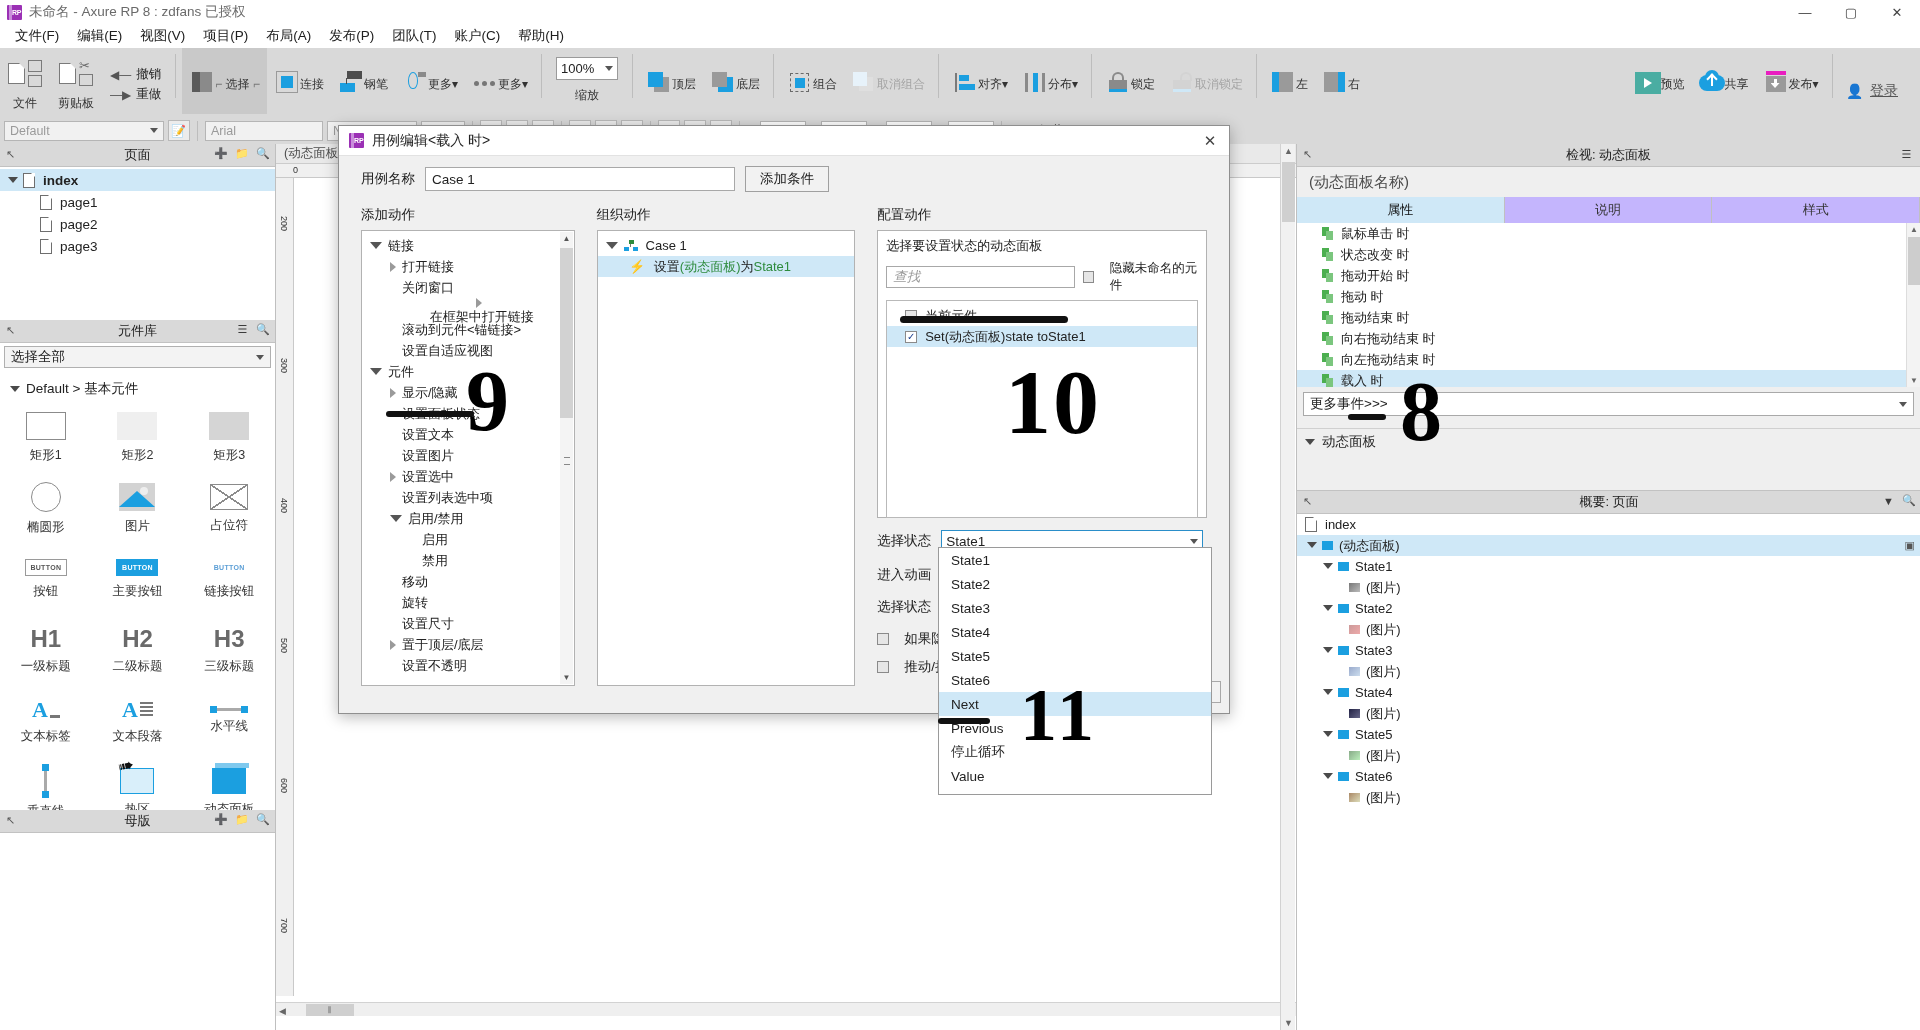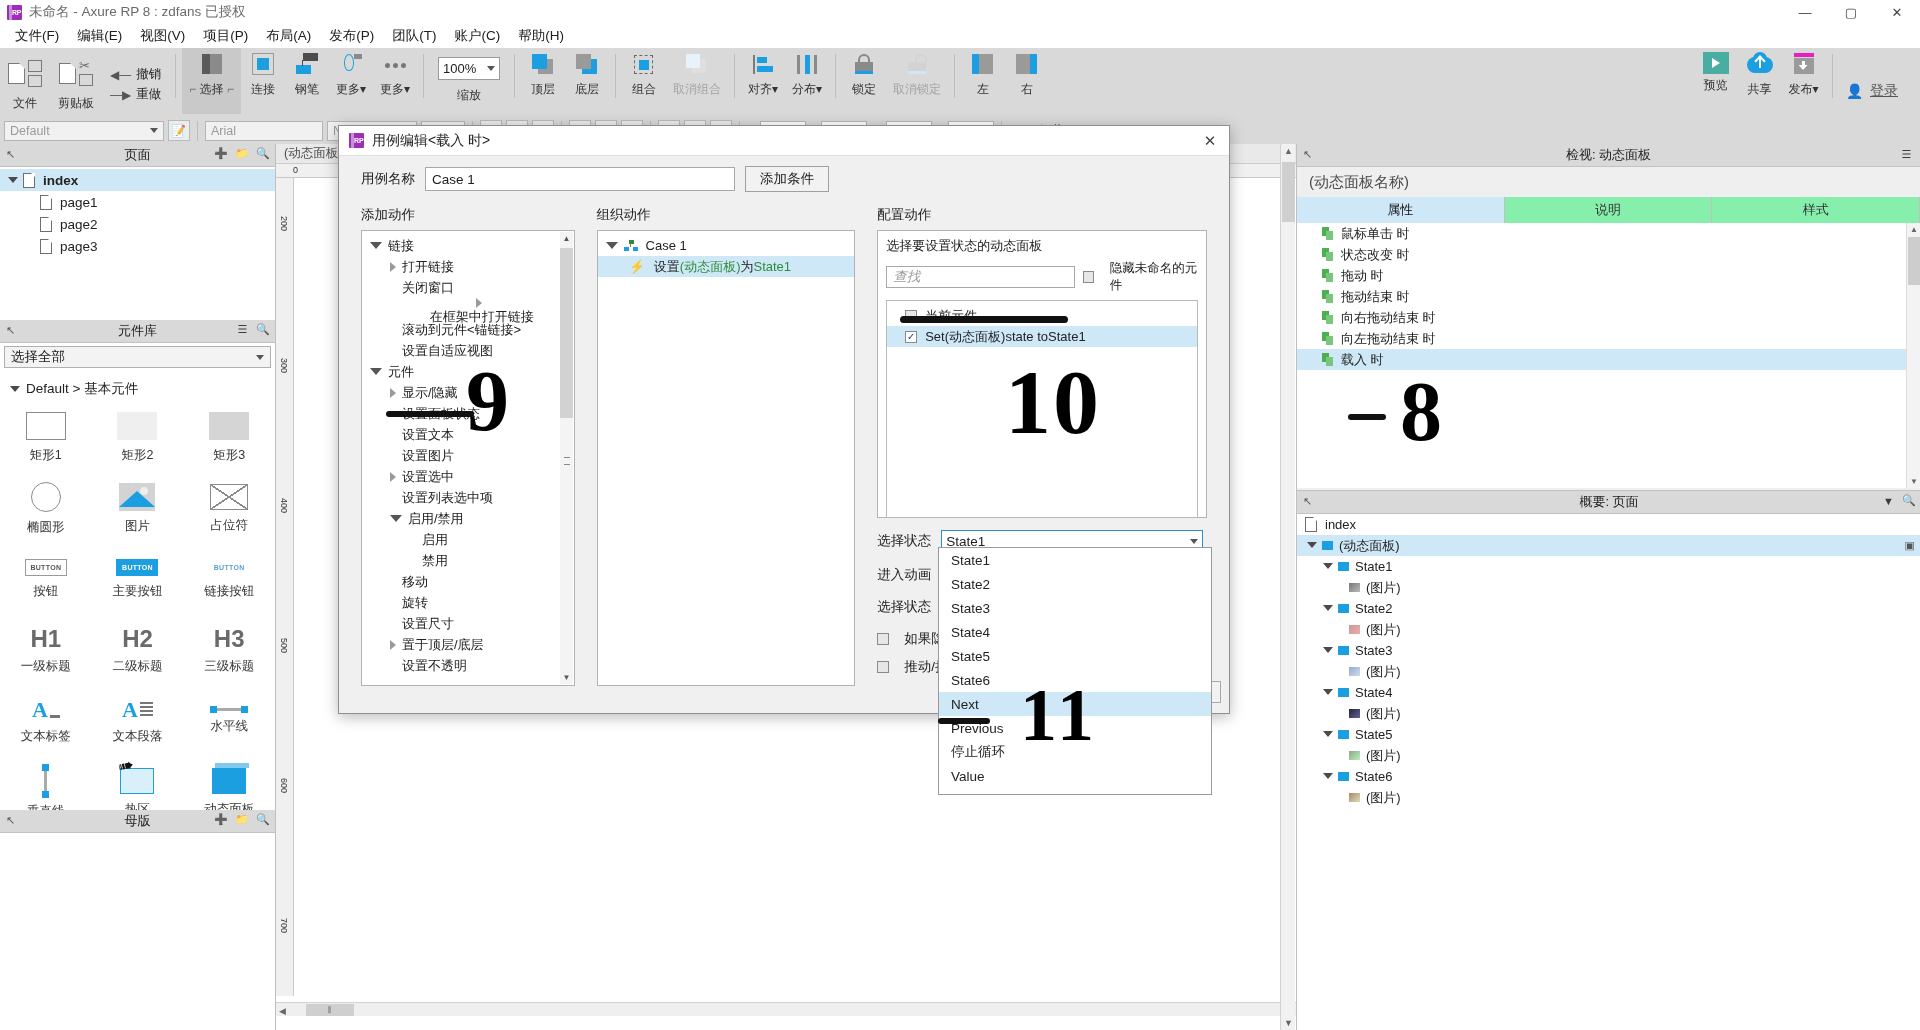--- a/index.html
+++ b/index.html
@@ -25,21 +25,21 @@
   .menubar { position:absolute; left:0; top:24px; width:1920px; height:24px; background:#fff; display:flex; align-items:center; padding-left:6px; }
   .menu-item { padding:3px 9px; font-size:13.5px; color:#202020; }
 
   
   .toolbar { position:absolute; left:0; top:48px; width:1920px; height:69px; background:#d9d9d9; display:flex; align-items:flex-start; }
   .tgroup { display:flex; flex-direction:column; align-items:center; padding:4px 8px 0 8px; height:69px; justify-content:flex-start; }
   .tgroup .row { display:flex; align-items:center; height:42px; }
   .tgroup .cap { font-size:12px; color:#333; margin-top:1px; }
   .tsep { width:1px; height:44px; background:#bdbdbd; margin:6px 6px 0 6px; }
   .ticon { width:26px; height:26px; position:relative; }
-  .tbtn { display:flex; flex-direction:column; align-items:center; justify-content:flex-start; padding:4px 7px 0 7px; min-width:44px; height:66px;text-align:right; }
+  .tbtn { display:flex; flex-direction:row; align-items:center; justify-content:flex-start; padding:4px 7px 0 7px; min-width:44px; height:66px;text-align:right; }
   .tbtn .cap { font-size:12px; color:#333; margin-top:3px; white-space:nowrap; }
   .tbtn.disabled .cap { color:#a4a4a4; }
   .tbtn.active { background:#c9c9c9; }
 
   .doc-ic { width:17px; height:21px; border:1.6px solid #7a7a7a; background:#fff; position:relative; }
   .doc-ic::after { content:""; position:absolute; right:-1px; top:-1px; border-left:6px solid transparent; border-top:6px solid #d9d9d9; }
   .mini { width:14px; height:12px; border:1.5px solid #7a7a7a; }
   .grey { background:#969696; }
 
   .zoombox { display:flex; align-items:center; border:1px solid #9a9a9a; background:#fff; height:23px; width:62px; padding:0 4px; justify-content:space-between; }
@@ -114,24 +114,24 @@
   .vruler { position:absolute; left:0; top:34px; width:18px; height:818px; background:#f0f0f0; border-right:1px solid #c9c9c9; }
   .vruler .t { position:absolute; left:3px; font-size:9px; color:#333; writing-mode:vertical-rl; }
   .canvas { position:absolute; left:19px; top:34px; width:1001px; height:818px; background:#fff; }
   .hscroll { position:absolute; left:0; bottom:14px; width:1020px; height:14px; background:#efefef; border-top:1px solid #d2d2d2; }
   .hthumb { position:absolute; left:30px; top:1px; width:48px; height:12px; background:#cfcfcf; display:flex; align-items:center; justify-content:center; color:#7a7a7a; font-size:9px; letter-spacing:1px;}
 
   
   .inspector { position:absolute; left:1296px; top:144px; width:624px; height:886px; background:#efefef; border-left:1px solid #bfbfbf; }
   .insp-title { height:23px; background:#d9d9d9; display:flex; align-items:center; justify-content:center; font-size:13px; position:relative; border-bottom:1px solid #c2c2c2;}
   .insp-name { height:30px; display:flex; align-items:center; padding-left:12px; font-size:15px; color:#4a4a4a; background:#efefef; }
-  .tabs { display:flex; height:26px; background:#86efac; }
+  .tabs { display:flex; height:26px; background:#c4b5fd; }
   .tab { flex:1; display:flex; align-items:center; justify-content:center; font-size:13px; color:#333; border-right:1px solid #c0c0c0; }
   .tab.active { background:#cfe8f7; color:#111; }
-  .evtlist { background:#fff; height:265px; position:relative; overflow:hidden; }
+  .evtlist { background:#fff; height:164px; position:relative; overflow:hidden; }
   .evtrow { height:21px; display:flex; align-items:center; padding-left:24px; font-size:13px; }
   .evtrow.sel { background:#cfe8f7; }
   .evtico { width:13px;height:13px;margin-right:7px;position:relative; }
   .evtico::before{content:"";position:absolute;left:1px;top:0;width:7px;height:9px;background:#4caf50;}
   .evtico::after{content:"";position:absolute;left:5px;top:4px;width:7px;height:9px;background:#7bc67e;}
   .moreevt { margin:5px 6px 0 6px; height:24px; border:1px solid #a9a9a9; background:#fff; display:flex; align-items:center; justify-content:space-between; padding:0 6px; font-size:13.5px; }
   .sect { height:26px; display:flex; align-items:center; gap:7px; padding-left:8px; font-size:13.5px; border-top:1px solid #d0d0d0; }
 
   .outline { position:absolute; left:0; bottom:0; width:624px; height:540px; background:#fff; border-top:1px solid #c2c2c2; }
   .otree { font-size:13px; }
@@ -685,20 +685,24 @@
       <div class="evtrow">
           <span class="evtico"></span>
           <span>鼠标单击 时</span>
         </div>
       <div class="evtrow">
           <span class="evtico"></span>
           <span>状态改变 时</span>
         </div>
       <div class="evtrow">
           <span class="evtico"></span>
+          <span>拖动开始 时</span>
+        </div>
+      <div class="evtrow">
+          <span class="evtico"></span>
           <span>拖动 时</span>
         </div>
       <div class="evtrow">
           <span class="evtico"></span>
           <span>拖动结束 时</span>
         </div>
       <div class="evtrow">
           <span class="evtico"></span>
           <span>向右拖动结束 时</span>
         </div>

